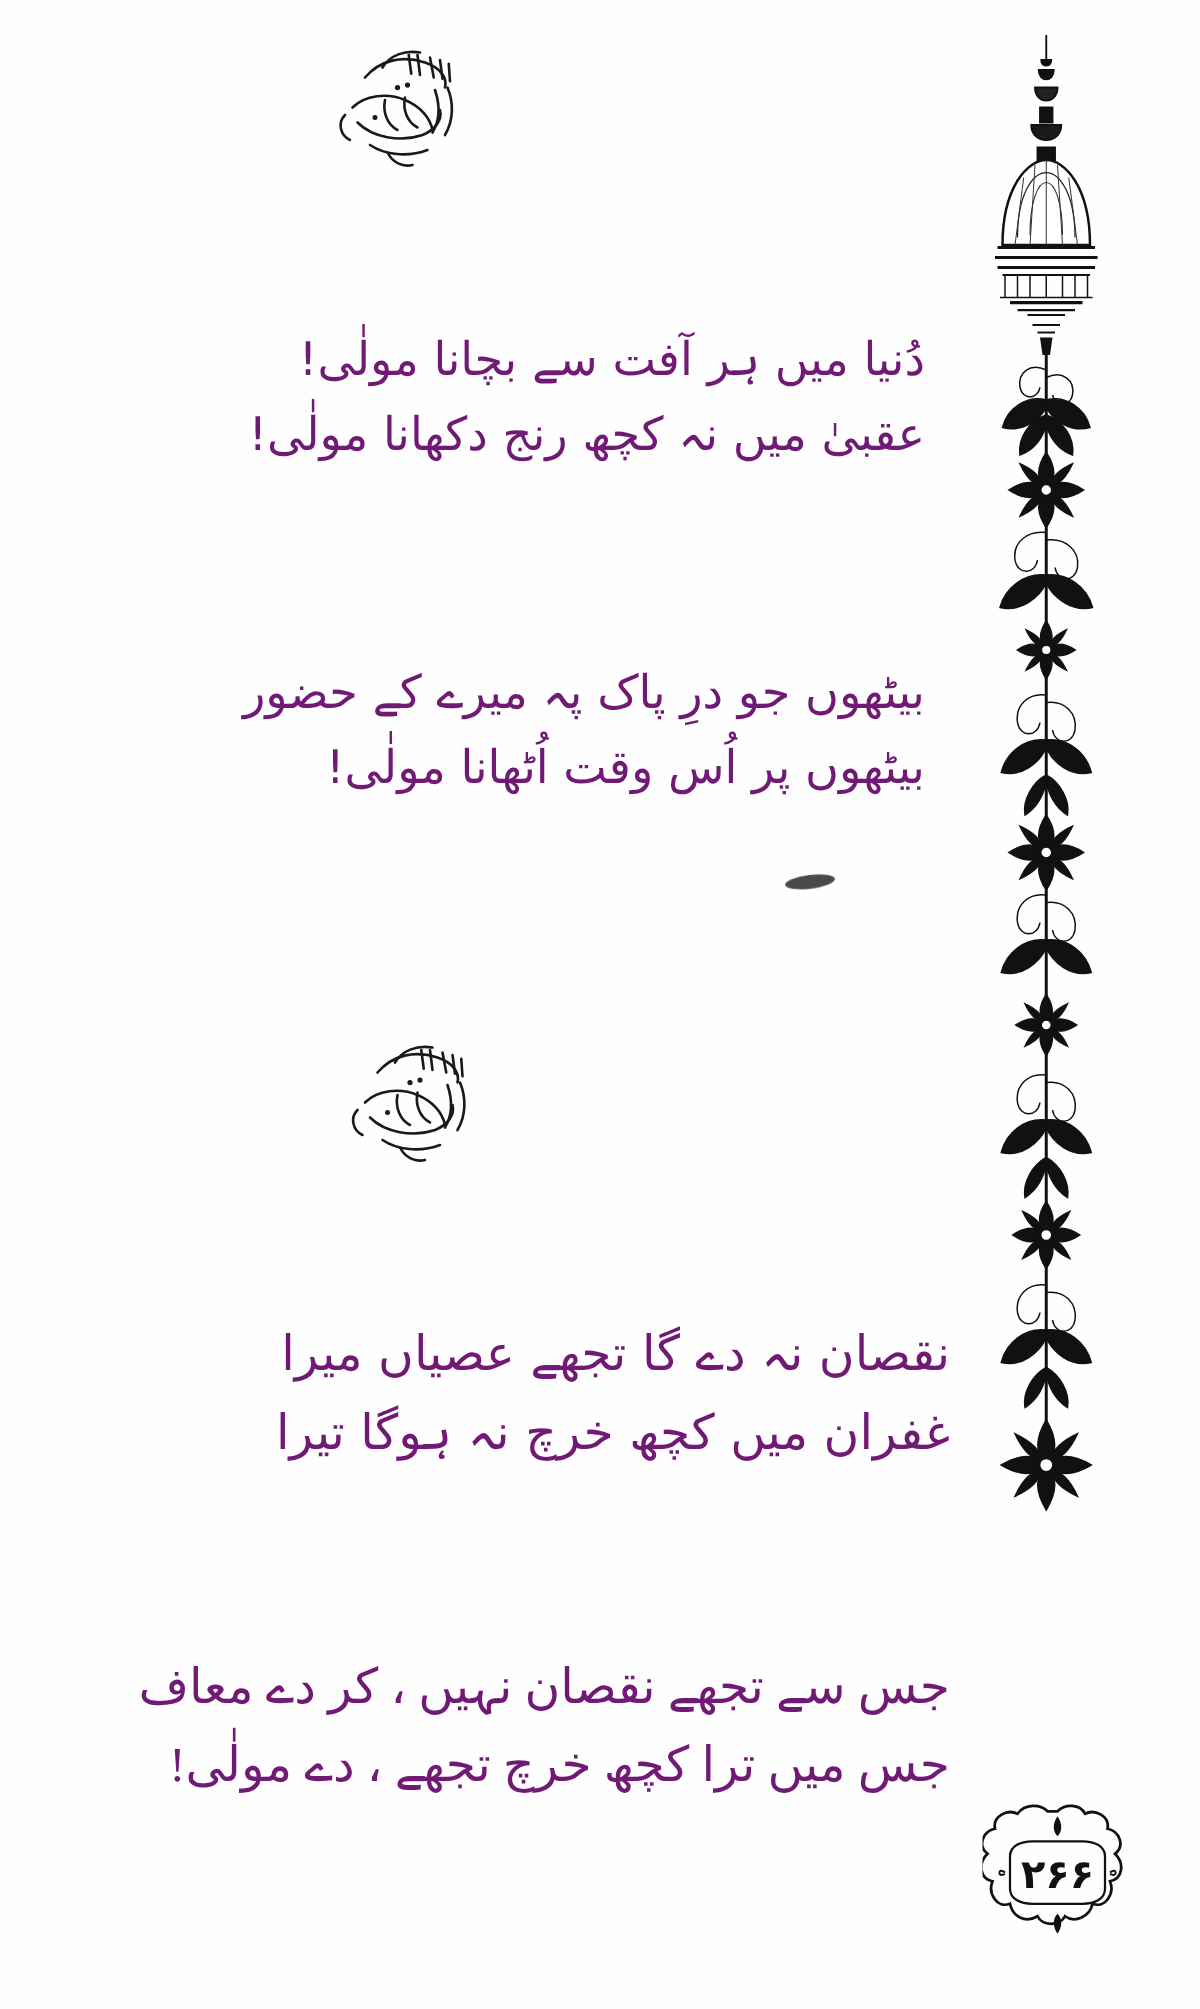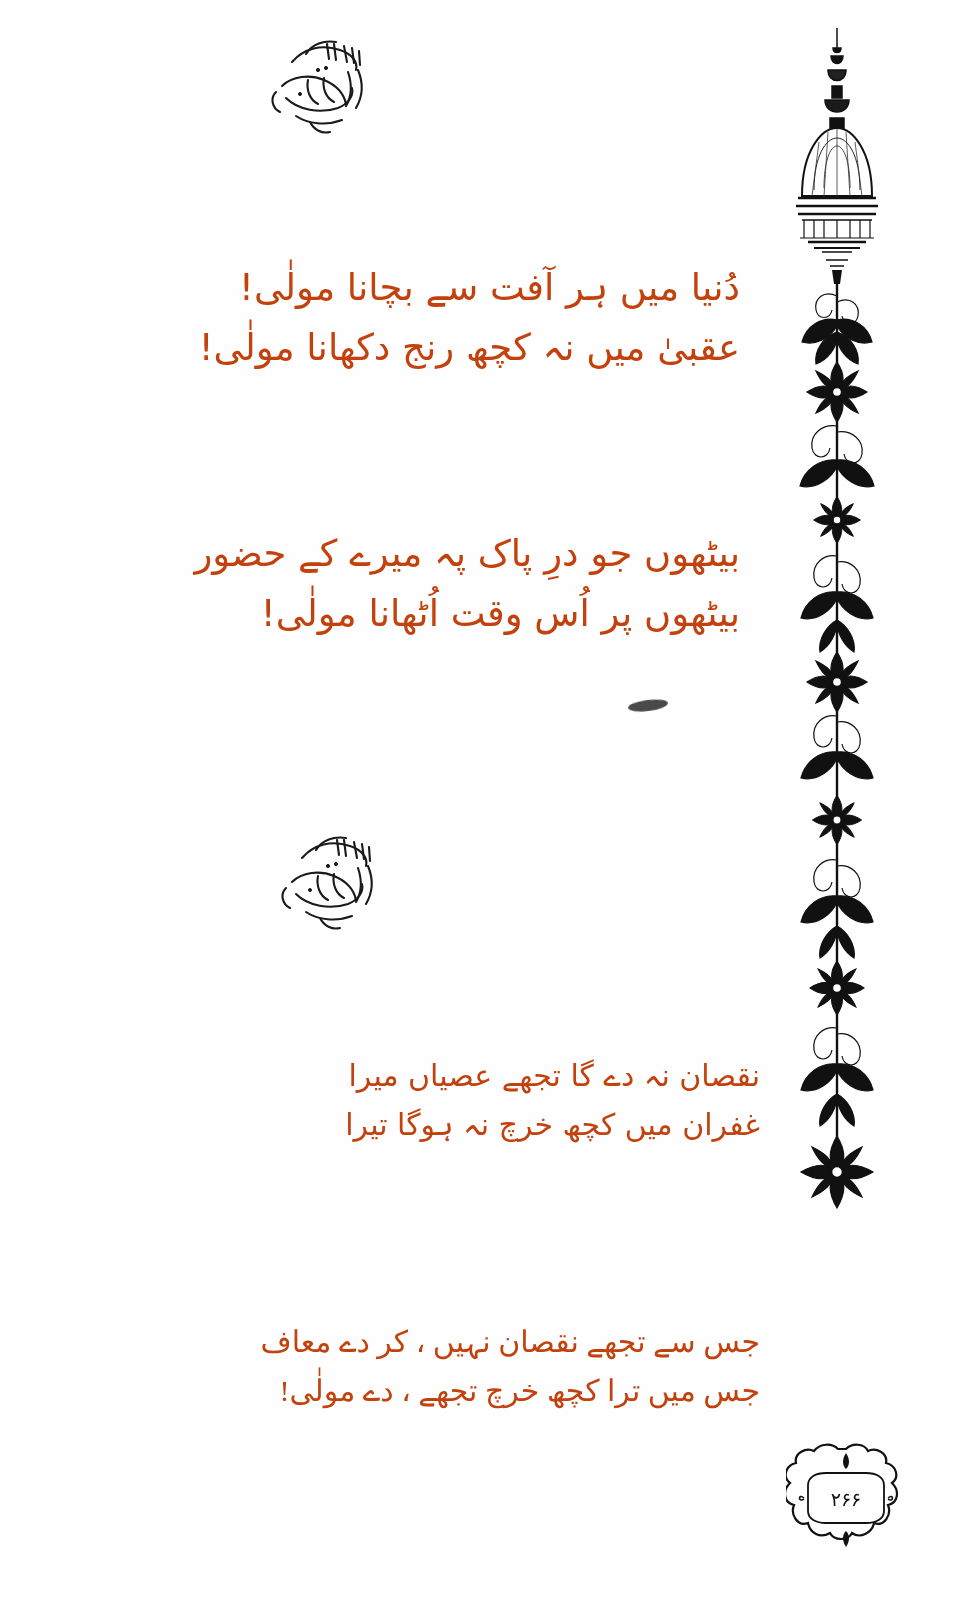--- a/index.html
+++ b/index.html
@@ -40,38 +40,38 @@
   .durood svg { display: block; }
 
   
   .verse-block {
     position: absolute;
     right: 220px;
     left: 40px;
     direction: rtl;
     text-align: right;
     font-family: "DejaVu Sans", sans-serif;
-    color: #c2410c;
+    color: #701a75;
   }
   .verse-line {
     font-size: 37px;
     line-height: 1.62;
     letter-spacing: 1px;
     white-space: nowrap;
     direction: rtl;
     unicode-bidi: isolate;
   }
   .verse-line.wide { letter-spacing: 3px; }
 
   .v1 { top: 258px; }
   .v2 { top: 524px; }
   .v3 { top: 1052px; right: 200px; }
   .v4 { top: 1318px; right: 200px; font-family: Liberation Serif, serif; }
 
-  .v3 .verse-line, .v4 .verse-line { font-size: 30px; }
+  .v3 .verse-line, .v4 .verse-line { font-size: 39px; }
 
   
   .smudge {
     position: absolute;
     top: 700px;
     left: 628px;
     width: 40px;
     height: 11px;
     background: #2b2b2b;
     border-radius: 50%;
@@ -89,24 +89,25 @@
     height: 118px;
   }
   .page-number svg { display: block; }
   .page-number .pn-text {
     position: absolute;
     top: 0; left: 0; right: 0; bottom: 0;
     display: flex;
     align-items: center;
     justify-content: center;
     font-family: "DejaVu Sans", sans-serif;
-    font-size: 19px;
+    font-size: 32px;
     color: #111;
     letter-spacing: 1px;
     padding-bottom: 2px;
+    font-weight: bold;
   }
 </style>
 </head>
 <body>
 
 <div class="page">
 
   <div class="durood durood-1" title="صلی اللہ علیہ وسلم">
     <svg width="150" height="110" viewBox="0 0 150 110">
       <g stroke="#1a1a1a" fill="none" stroke-width="2.1" stroke-linecap="round">

